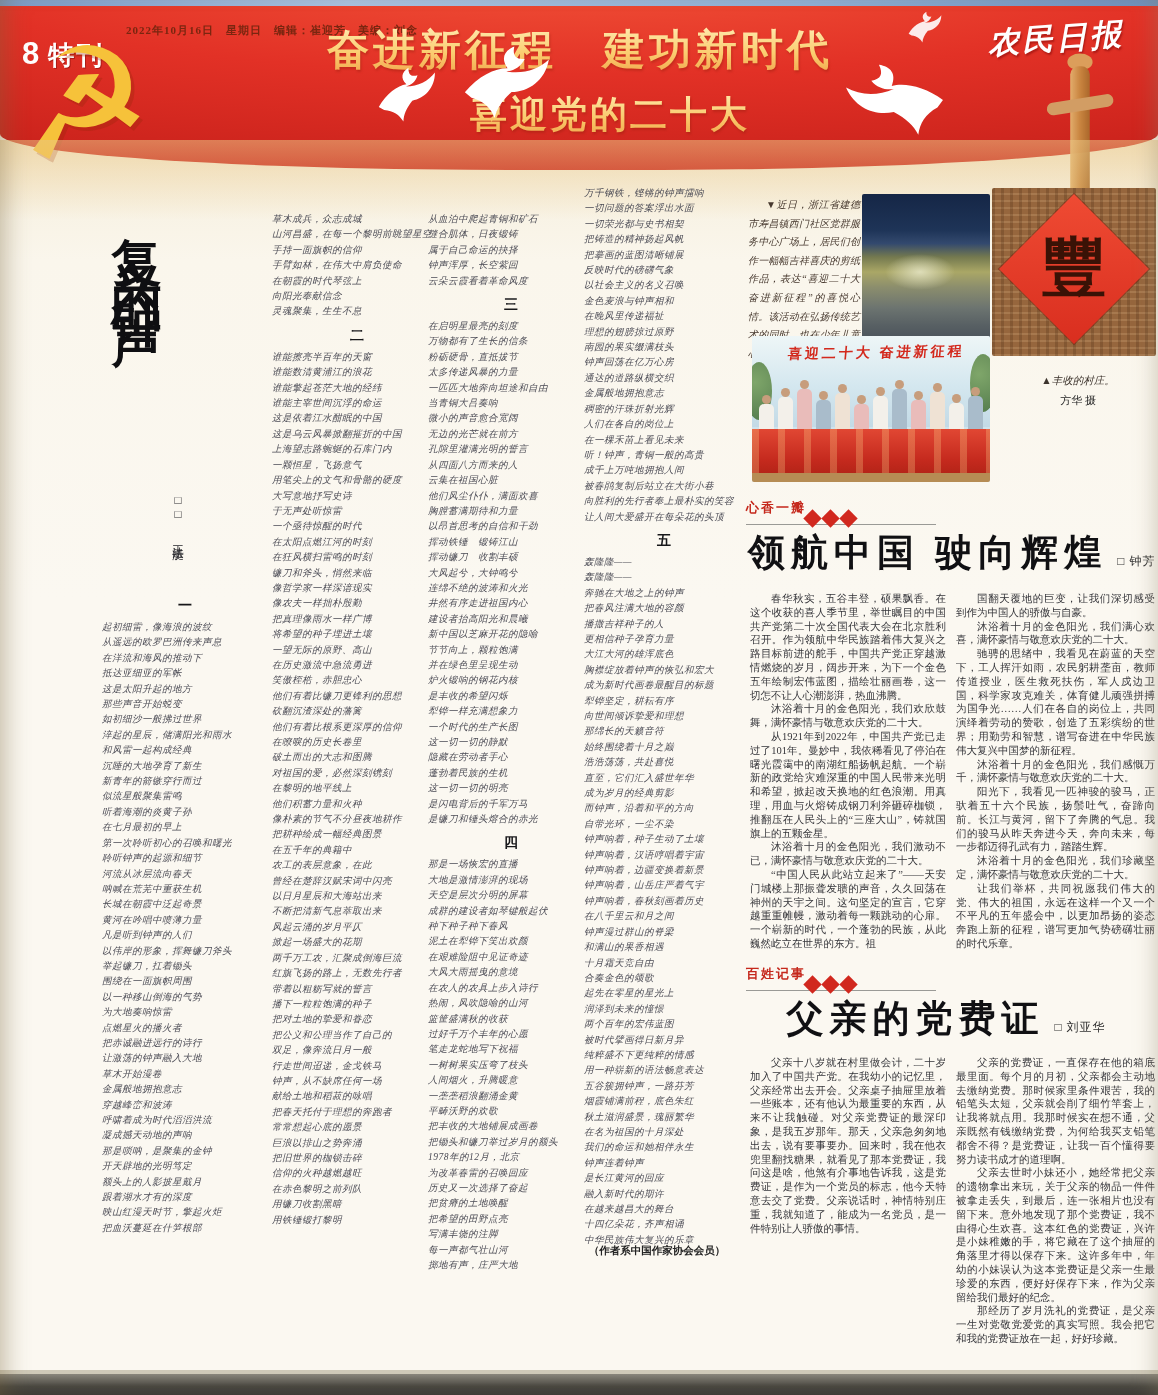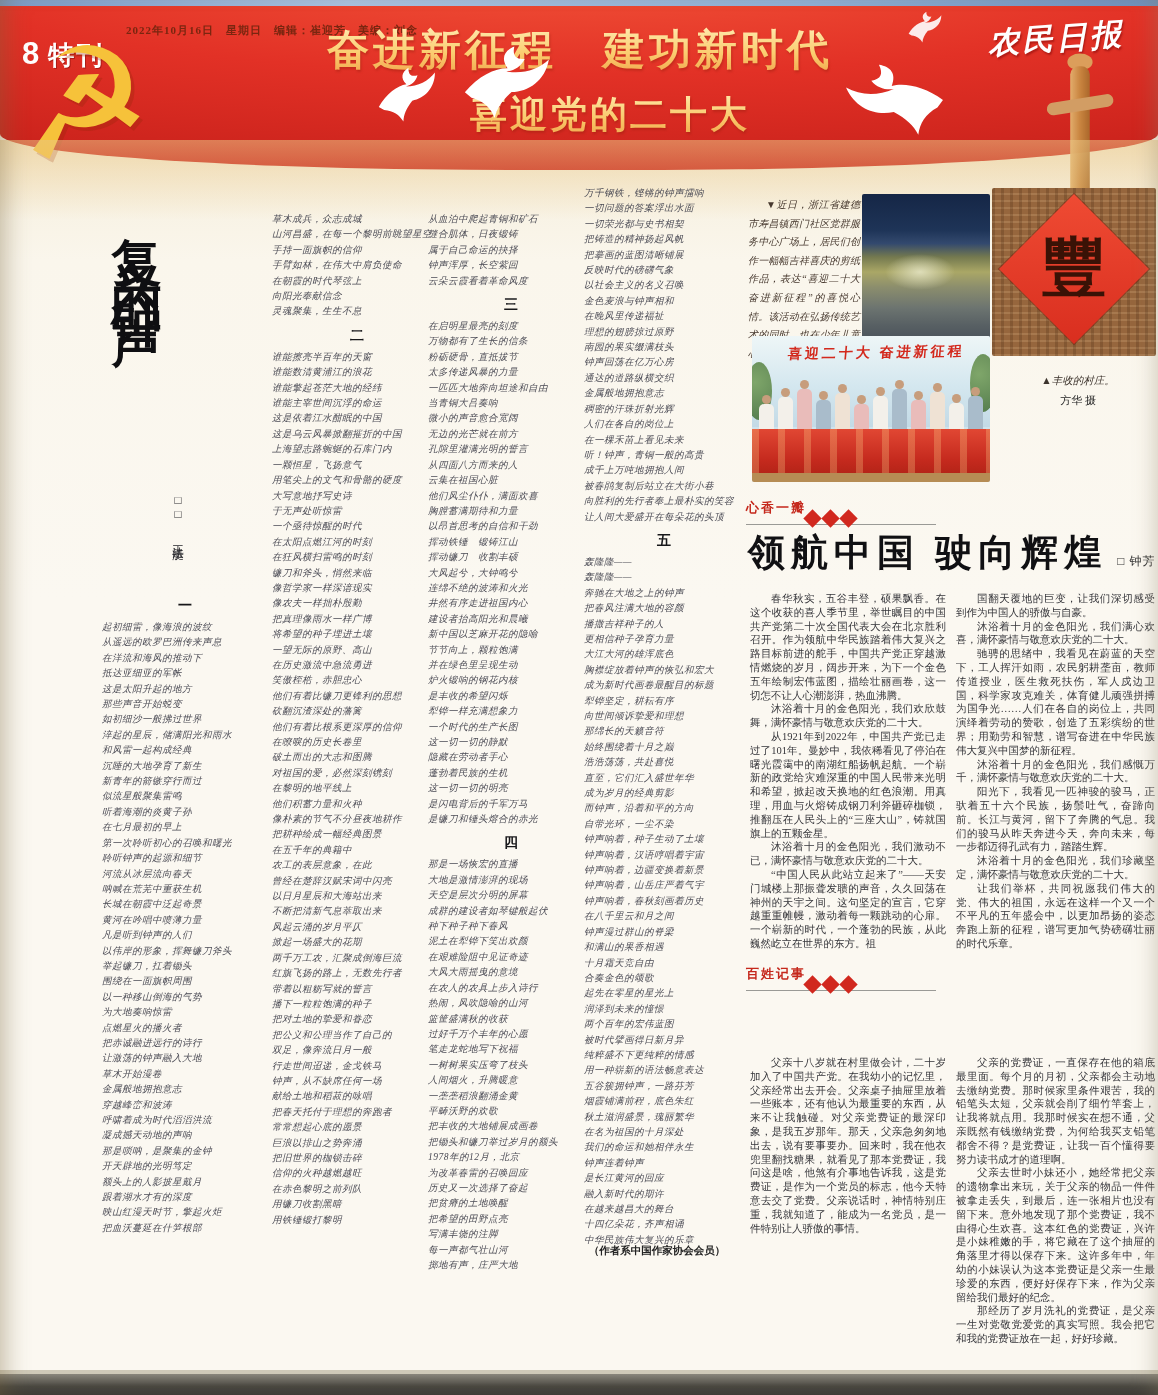--- a/index.html
+++ b/index.html
@@ -482,20 +482,21 @@
       <p data-interactable="false">沐浴着十月的金色阳光，我们感慨万千，满怀豪情与敬意欢庆党的二十大。</p>
       <p data-interactable="false">阳光下，我看见一匹神骏的骏马，正驮着五十六个民族，扬鬃吐气，奋蹄向前。长江与黄河，留下了奔腾的气息。我们的骏马从昨天奔进今天，奔向未来，每一步都迈得孔武有力，踏踏生辉。</p>
       <p data-interactable="false">沐浴着十月的金色阳光，我们珍藏坚定，满怀豪情与敬意欢庆党的二十大。</p>
       <p data-interactable="false">让我们举杯，共同祝愿我们伟大的党、伟大的祖国，永远在这样一个又一个不平凡的五年盛会中，以更加昂扬的姿态奔跑上新的征程，谱写更加气势磅礴壮丽的时代乐章。</p>
     </div>
 
   <div class="kicker-row" style="left:746px;top:964px;" data-interactable="false">
     <span class="kicker" data-interactable="false">百姓记事</span>
     <span class="diamonds" data-interactable="false"><span class="diamond" data-interactable="false"></span><span class="diamond" data-interactable="false"></span><span class="diamond" data-interactable="false"></span></span>
   </div>
+  <div class="art-title" style="top:994px;" data-interactable="false"><span data-interactable="false">父亲的党费证</span><span class="art-author" data-interactable="false">□ 刘亚华</span></div>
   <div class="art-col" style="left:750px;top:1056px;width:196px;height:300px;" data-interactable="false">
       <p data-interactable="false">父亲十八岁就在村里做会计，二十岁加入了中国共产党。在我幼小的记忆里，父亲经常出去开会。父亲桌子抽屉里放着一些账本，还有他认为最重要的东西，从来不让我触碰。对父亲党费证的最深印象，是我五岁那年。那天，父亲急匆匆地出去，说有要事要办。回来时，我在他衣兜里翻找糖果，就看见了那本党费证，我问这是啥，他煞有介事地告诉我，这是党费证，是作为一个党员的标志，他今天特意去交了党费。父亲说话时，神情特别庄重，我就知道了，能成为一名党员，是一件特别让人骄傲的事情。</p>
     </div>
   <div class="art-col" style="left:956px;top:1056px;width:199px;height:300px;" data-interactable="false">
       <p data-interactable="false">父亲的党费证，一直保存在他的箱底最里面。每个月的月初，父亲都会主动地去缴纳党费。那时候家里条件艰苦，我的铅笔头太短，父亲就会削了细竹竿套上，让我将就点用。我那时候实在想不通，父亲既然有钱缴纳党费，为何给我买支铅笔都舍不得？是党费证，让我一百个懂得要努力读书成才的道理啊。</p>
       <p data-interactable="false">父亲去世时小妹还小，她经常把父亲的遗物拿出来玩，关于父亲的物品一件件被拿走丢失，到最后，连一张相片也没有留下来。意外地发现了那个党费证，我不由得心生欢喜。这本红色的党费证，兴许是小妹稚嫩的手，将它藏在了这个抽屉的角落里才得以保存下来。这许多年中，年幼的小妹误认为这本党费证是父亲一生最珍爱的东西，便好好保存下来，作为父亲留给我们最好的纪念。</p>
       <p data-interactable="false">那经历了岁月洗礼的党费证，是父亲一生对党敬党爱党的真实写照。我会把它和我的党费证放在一起，好好珍藏。</p>
     </div>
 
   <div class="edge-bottom-line" data-interactable="false"></div>

